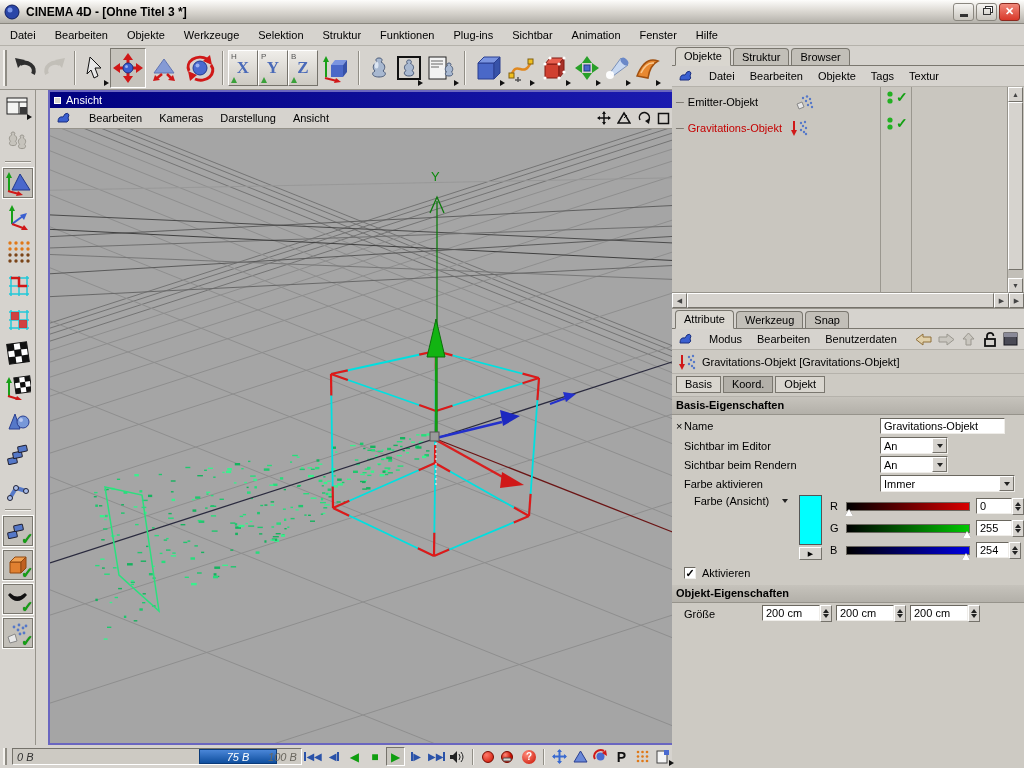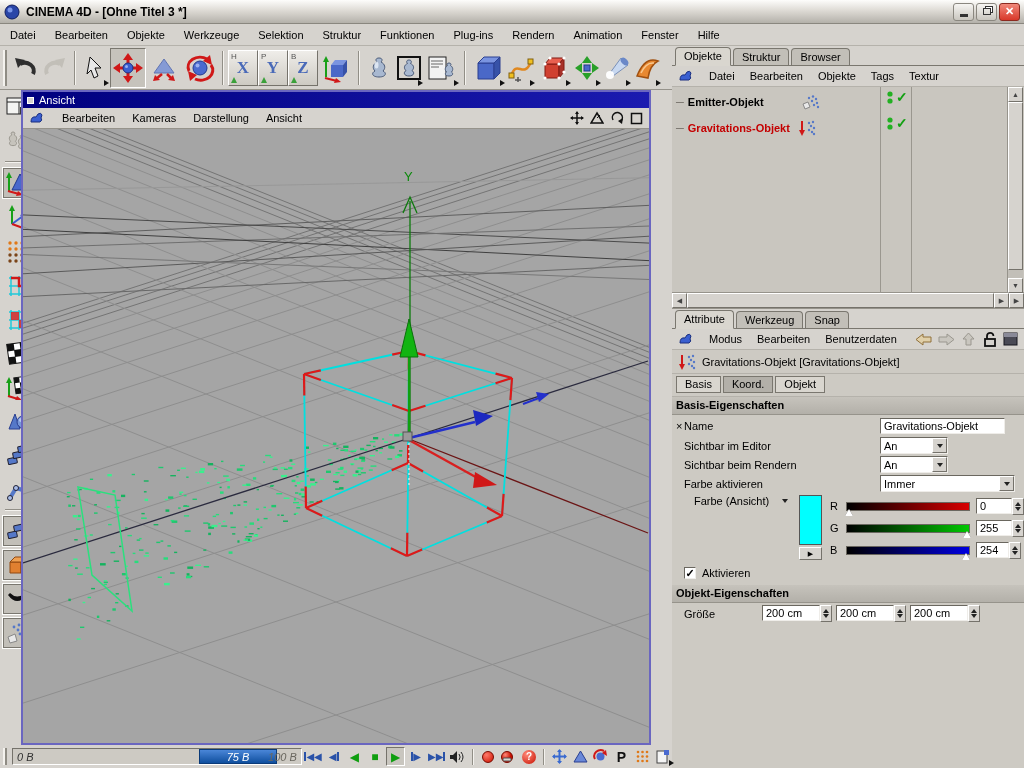--- a/index.html
+++ b/index.html
@@ -49,38 +49,38 @@
   .sidebar {
     position:absolute; left:0; top:90px; width:36px; height:655px; background:#d6d3ce;
     display:flex; flex-direction:column; align-items:center; border-right:1px solid #96938b;
   }
   .sbtn { width:30px; height:30px; margin:2px 0; display:flex; align-items:center; justify-content:center; position:relative; }
   .sbtn.sel { background:#c2bfb8; outline:1px solid #fdfdfb; border:1px solid #7a776f; }
   .ssep { width:26px; height:2px; background:#918e86; border-bottom:1px solid #f4f2ee; margin:3px 0; }
   .check-ov { position:absolute; right:-2px; bottom:-3px; color:#14a014; font-weight:bold; font-size:15px; text-shadow:0 0 1px #0a600a; }
   
   .viewport {
-    position:absolute; left:21px; top:90px; width:630px; height:655px;
+    position:absolute; left:48px; top:90px; width:630px; height:655px;
     border:2px solid #6a66c0; background:#d6d3ce; display:flex; flex-direction:column;justify-content:center;
   }
   .vtitle { height:16px; background:linear-gradient(90deg,#00007e,#1b1bb0); color:#fff; display:flex; align-items:center; gap:5px; padding:0 4px; font-size:11px; }
   .vtitle .sq { width:7px; height:7px; background:#d6d3ce; border:1px solid #fff; }
   .vmenu { height:20px; display:flex; align-items:center; gap:17px; padding:0 6px; background:#d6d3ce; }
   .vmenu .right { margin-left:auto; display:flex; gap:6px; align-items:center; }
   .scene { position:relative; flex:1; background:#a5a5a5; overflow:hidden; border-top:1px solid #96938b;}
   
   .rightpanel { position:absolute; left:672px; top:46px; width:352px; height:722px; background:#cdcac3; }
   .tabrow { display:flex; align-items:flex-end; height:20px; padding-left:3px; border-bottom:1px solid #7a776f; background:#d6d3ce; }
   .tab { height:17px; padding:2px 8px 0; margin-right:2px; background:#c2bfb8; border:1px solid #7a776f; border-bottom:none; border-radius:4px 4px 0 0; }
   .tab.active { background:#d9d6cf; height:19px; margin-bottom:-1px; border-bottom:1px solid #d9d6cf; }
   .pmenu { height:21px; display:flex; align-items:center; gap:15px; padding:0 6px; background:#d6d3ce; border-bottom:1px solid #b5b2ab;}
   .omlist { position:relative; height:206px; background:#c9c6bf; border-bottom:1px solid #96938b; }
   .omrow { position:absolute; left:4px; display:flex; align-items:center; height:22px; }
   .treeline { color:#6a675f; }
-  .omname { padding:0 4px;font-weight:bold; }
+  .omname { padding:0 4px; }
   .omname.selected { color:#c40000; }
   .omcols { position:absolute; left:208px; top:0; height:206px; display:flex; }
   .colsep { width:1px; background:#9a978f; height:100%; }
   .scroll-v { position:absolute; right:1px; top:0; width:16px; height:206px; background:#c2bfb8; border-left:1px solid #96938b; }
   .sbtn3d { width:15px; height:15px; background:#d6d3ce; border:1px solid; border-color:#fff #75726b #75726b #fff; display:flex; align-items:center; justify-content:center; font-size:7px; color:#444; }
   .thumb-v { position:absolute; top:15px; left:0; width:15px; height:168px; background:#d6d3ce; border:1px solid; border-color:#fff #75726b #75726b #fff; }
   .scroll-h { display:flex; height:16px; background:#c2bfb8; border-bottom:1px solid #96938b; align-items:center; }
   .thumb-h { flex:1; height:15px; background:#d6d3ce; border:1px solid; border-color:#fff #75726b #75726b #fff; }
   .objheader { height:24px; display:flex; align-items:center; gap:6px; padding:0 6px; background:#cdcac3; border-bottom:1px solid #b5b2ab; }
   .sectabs { display:flex; gap:2px; padding:2px 4px 3px; background:#cdcac3; border-bottom:1px solid #b5b2ab;}
@@ -140,21 +140,21 @@
 
 <div class="menubar">
   <span class="menuitem">Datei</span>
   <span class="menuitem">Bearbeiten</span>
   <span class="menuitem">Objekte</span>
   <span class="menuitem">Werkzeuge</span>
   <span class="menuitem">Selektion</span>
   <span class="menuitem">Struktur</span>
   <span class="menuitem">Funktionen</span>
   <span class="menuitem">Plug-ins</span>
-  <span class="menuitem">Rendern</span>
+  <span class="menuitem">Sichtbar</span>
   <span class="menuitem">Animation</span>
   <span class="menuitem">Fenster</span>
   <span class="menuitem">Hilfe</span>
 </div>
 
 <div class="toolbar">
   <div class="grip"></div>
   <div class="tbtn sm">
     <svg width="26" height="26">
         <path d="M21 19 A9 8 0 0 0 8 9" stroke="#2f2f2f" stroke-width="4" fill="none"></path>

